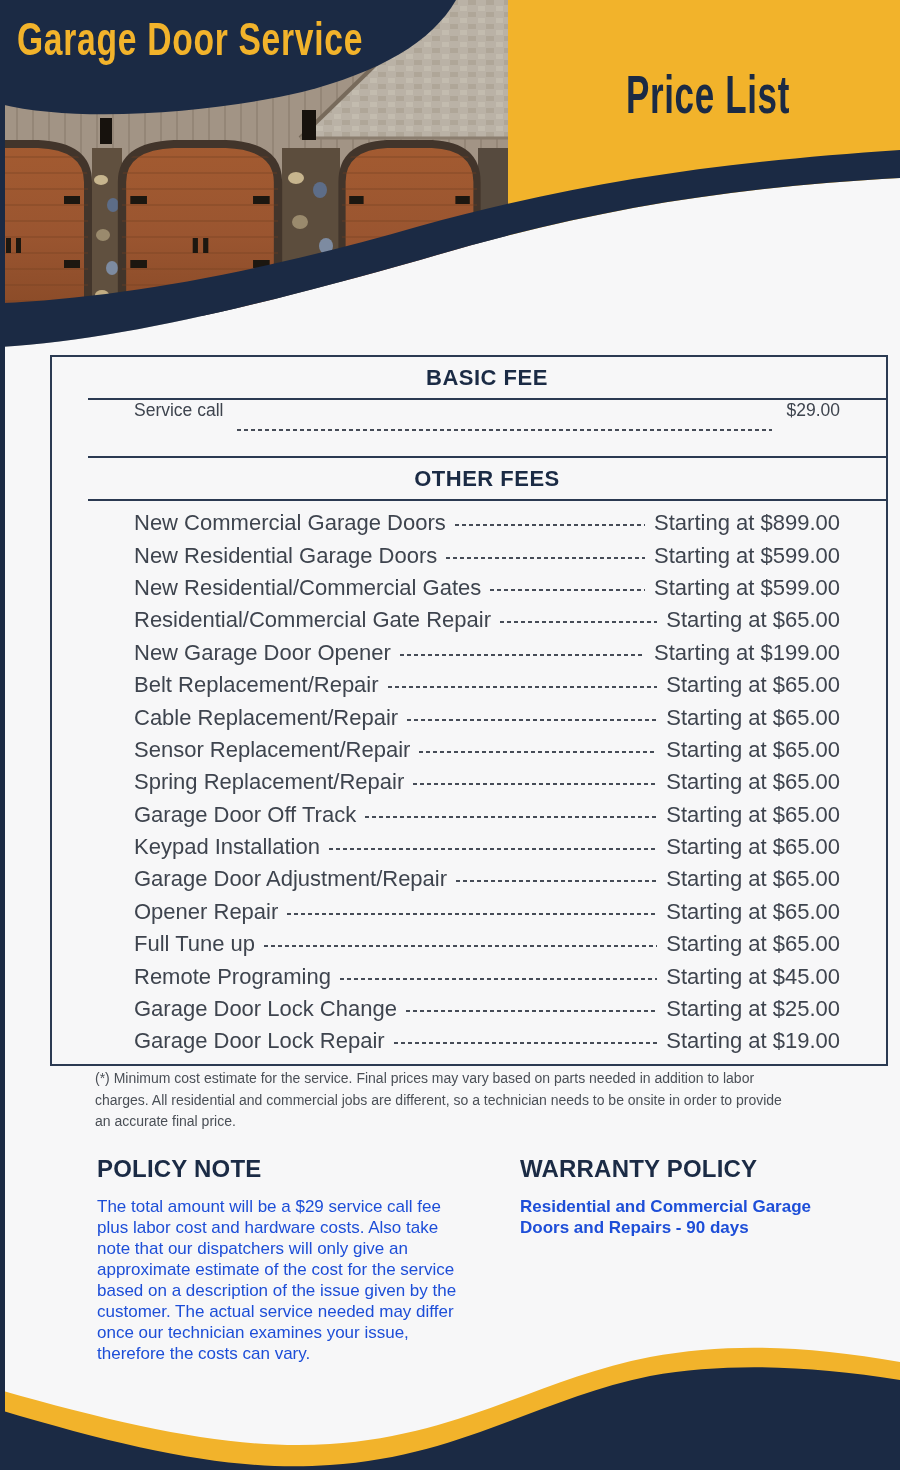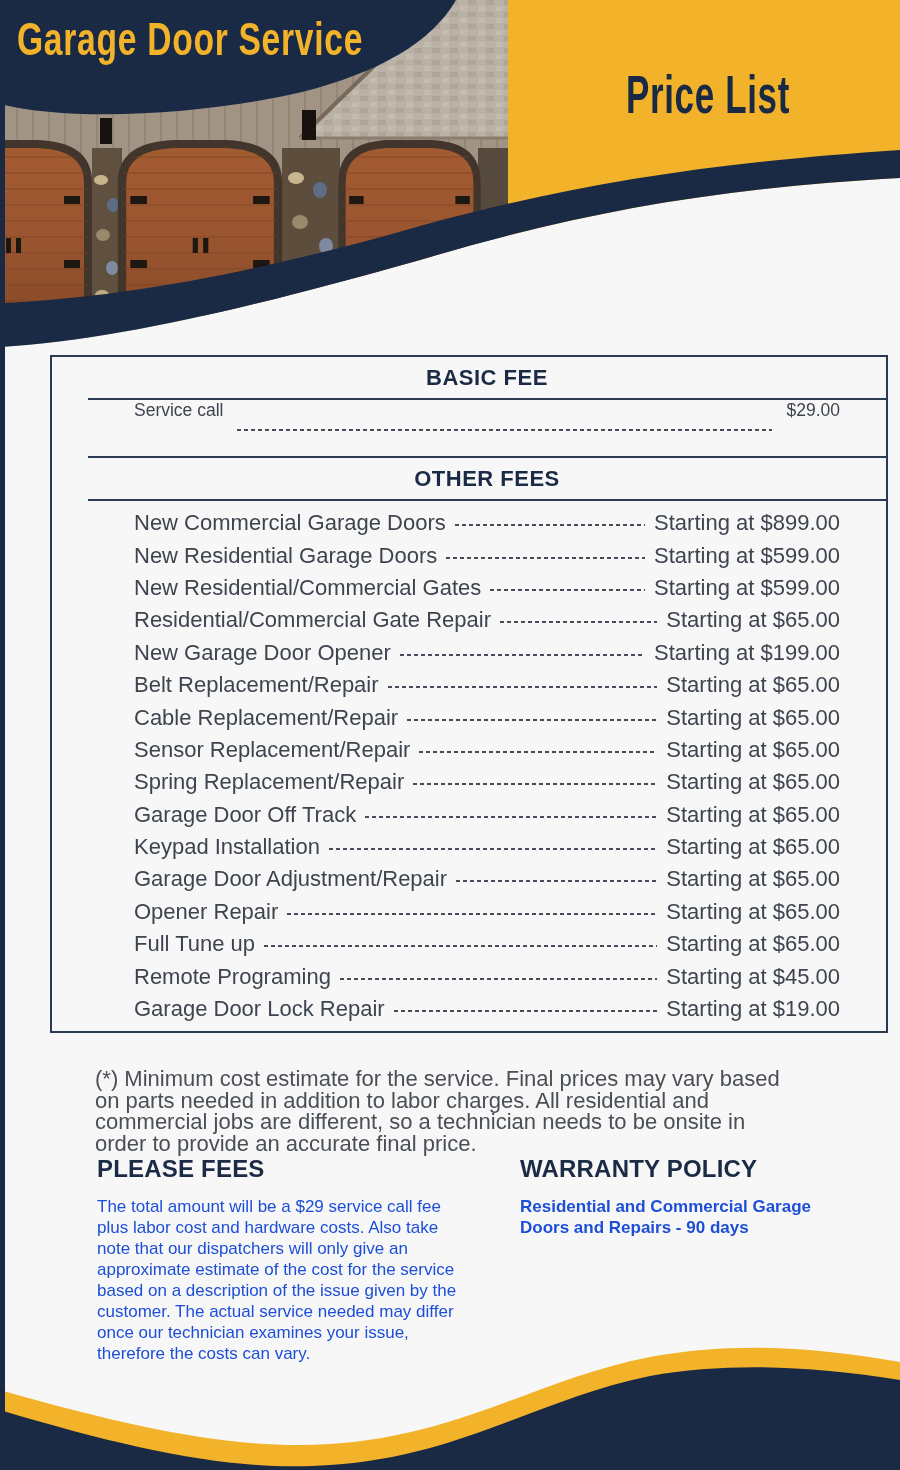--- a/index.html
+++ b/index.html
@@ -38,21 +38,21 @@
   }
   .leader{
     flex:1;height:2px;margin:4px 9px 0;align-self:center;
     background:repeating-linear-gradient(90deg,#464c57 0 4px,transparent 4px 7px);
   }
   .leader.wide{margin:4px 14px 0;}
   .fee-label{white-space:nowrap;}
   .fee-price{white-space:nowrap;}
   
   .footnote{
-    left:95px;top:1068px;width:706px;font-size:22px;line-height:21.5px;color:#4a4f56;z-index:6;
+    left:95px;top:1068px;width:706px;font-size:14px;line-height:21.5px;color:#4a4f56;z-index:6;
   }
   .col-head{
     font-weight:700;font-size:24px;color:#1b2b45;letter-spacing:.2px;z-index:6;
   }
   .please-head{left:97px;top:1155px;}
   .warranty-head{left:520px;top:1155px;}
   .col-body{font-size:17px;line-height:21px;color:#1d4ed8;z-index:6;}
   .please-body{left:97px;top:1196px;width:360px;}
   .warranty-body{left:520px;top:1196px;width:340px;font-weight:bold;}
   
@@ -257,32 +257,37 @@
       <span class="leader"></span>
       <span class="fee-price">Starting at $65.00</span>
     </div>
 
     <div class="fee-row">
       <span class="fee-label">Remote Programing</span>
       <span class="leader"></span>
       <span class="fee-price">Starting at $45.00</span>
     </div>
 
+    <div class="fee-row">
+      <span class="fee-label">Garage Door Lock Change</span>
+      <span class="leader"></span>
+      <span class="fee-price">Starting at $25.00</span>
+    </div>
 
     <div class="fee-row">
       <span class="fee-label">Garage Door Lock Repair</span>
       <span class="leader"></span>
       <span class="fee-price">Starting at $19.00</span>
     </div>
   </div>
   </div>
 
   <div class="abs footnote">(*) Minimum cost estimate for the service. Final prices may vary based on parts needed in addition to labor charges. All residential and commercial jobs are different, so a technician needs to be onsite in order to provide an accurate final price.</div>
 
-  <div class="abs col-head please-head">PLEASE FEES</div>
+  <div class="abs col-head please-head">POLICY NOTE</div>
   <div class="abs col-body please-body">The total amount will be a $29 service call fee plus labor cost and hardware costs. Also take note that our dispatchers will only give an approximate estimate of the cost for the service based on a description of the issue given by the customer. The actual service needed may differ once our technician examines your issue, therefore the costs can vary.</div>
   <div class="abs col-head warranty-head">WARRANTY POLICY</div>
   <div class="abs col-body warranty-body">Residential and Commercial Garage Doors and Repairs - 90 days</div>
 
   <svg class="abs footer-svg" viewBox="0 0 900 140" width="900" height="140" aria-hidden="true">
     <path d="M0,60 C140,100 240,120 330,114 C460,106 540,48 650,27 C730,12 810,16 900,32 L900,140 L0,140 Z" fill="#f2b32b"></path>
     <path d="M0,80 C140,122 240,142 330,135 C460,127 540,68 650,46 C730,32 810,36 900,50 L900,140 L0,140 Z" fill="#1b2a44"></path>
   </svg>
 
 </div>

